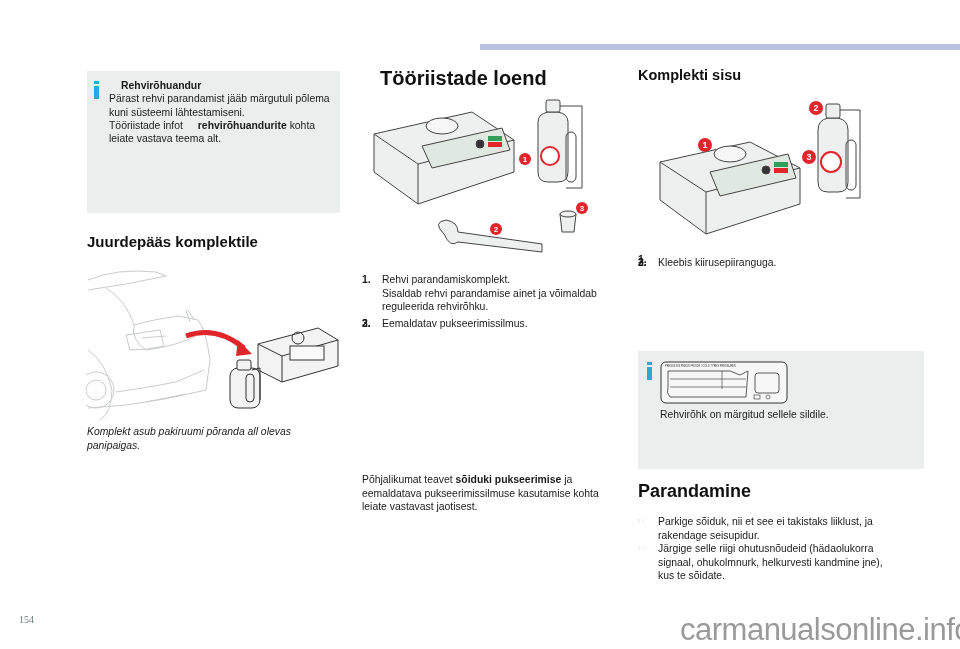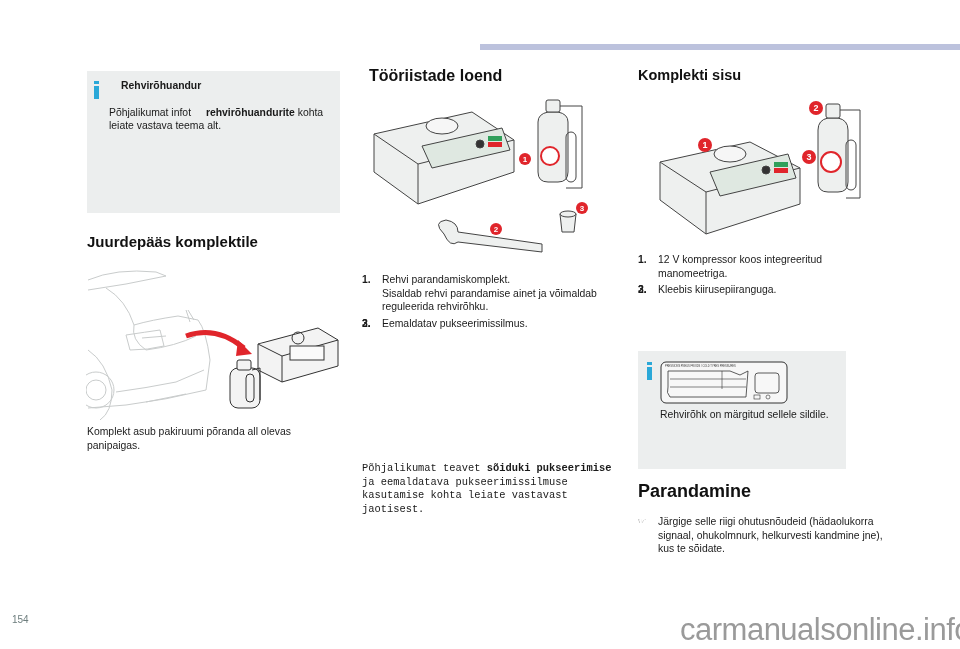--- a/index.html
+++ b/index.html
@@ -13,60 +13,60 @@
   .info-i { position: absolute; width: 5px; }
   .info-i .dot { position: absolute; left: 0; top: 0; width: 5px; height: 3px; background: #2aa8d8; }
   .info-i .bar { position: absolute; left: 0; top: 5px; width: 5px; height: 13px; background: #2aa8d8; }
 
   .box1 { left: 87px; top: 71px; width: 253px; height: 142px; }
   .box1 .info-i { left: 7px; top: 10px; }
   .box1 .text { position: absolute; left: 22px; top: 8px; width: 225px; font-size: 10.4px; line-height: 13.3px; }
   .box1 .text b { font-weight: bold; padding-left: 12px; }
 
   h2.sec { position: absolute; font-weight: bold; color: #111; }
-  .h-tools { left: 369px; top: 67px; font-size: 16px; }
+  .h-tools { left: 380px; top: 67px; font-size: 20px; }
   .h-kit { left: 638px; top: 67px; font-size: 14.5px; }
   .h-access { left: 87px; top: 233px; font-size: 15px; }
   .h-repair { left: 638px; top: 481px; font-size: 18px; }
 
   .illus { position: absolute; }
 
   .para { position: absolute; font-size: 10.4px; line-height: 13.5px; color: #1a1a1a; }
   .para b { font-weight: bold; }
 
   .numlist { position: absolute; font-size: 10.4px; line-height: 13.5px; }
   .numlist .item { position: relative; padding-left: 20px; margin-bottom: 3px; }
   .numlist .item .num { position: absolute; left: 0; top: 0; font-weight: bold; }
 
-  .box2 { left: 638px; top: 351px; width: 208px; height: 118px; }
+  .box2 { left: 638px; top: 351px; width: 286px; height: 118px; }
   .box2 .info-i { left: 9px; top: 11px; }
   .box2 .caption { position: absolute; left: 22px; top: 58px; font-size: 10.4px; }
 
   .bullets { position: absolute; left: 638px; top: 515px; width: 260px; font-size: 10.4px; line-height: 13.5px; }
   .bullets .item { position: relative; padding-left: 20px; }
   .bullets .item .glyph { position: absolute; left: 0; top: 0; font-size: 9px; color: #666; }
 
-  .page-num { position: absolute; left: 12px; top: 614px; font-size: 10px; color: #6d7d7d; }
+  .page-num { position: absolute; left: 19px; top: 614px; font-size: 10px; color: #6d7d7d; font-family: Liberation Serif, serif; }
   .watermark { position: absolute; left: 680px; top: 612px; font-size: 31px; color: #9a9a9a; letter-spacing: -0.5px; }
 </style>
 </head>
 <body>
 
 <div class="header-label">Rikke korral</div>
 <div class="header-rule"></div>
 
 <div class="info-box box1">
   <div class="info-i">
       <div class="dot"></div>
       <div class="bar"></div>
     </div>
   <div class="text">
     <b>Rehvirõhuandur</b><br>
-    <br>
-    <span>Põhjalikumat infot </span><b>rehvirõhuandurite</b><span> kohta leiate vastava teema alt.</span>
+    <span>Pärast rehvi parandamist jääb märgutuli põlema kuni süsteemi lähtestamiseni.</span><br>
+    <span>Tööriistade infot </span><b>rehvirõhuandurite</b><span> kohta leiate vastava teema alt.</span>
   </div>
 </div>
 
 <h2 class="sec h-access">Juurdepääs komplektile</h2>
 
 <svg class="illus" style="left:86px;top:270px" width="260" height="150" viewBox="0 0 260 150">
   <g fill="none" stroke="#c9cccc" stroke-width="1">
     <path d="M2 10 Q30 -2 70 2 L80 6 Q60 10 40 14 L2 20"></path>
     <path d="M20 18 Q40 30 48 55 Q65 50 92 46 L112 50 Q120 60 124 90 L120 120 Q80 130 40 135 L2 138"></path>
     <path d="M48 55 Q45 70 60 80 Q90 76 110 66"></path>
@@ -86,21 +86,21 @@
     <path d="M172 74 L196 86 L252 70 M196 86 L196 112"></path>
     <circle cx="212" cy="68" r="6" fill="none"></circle>
     <rect x="204" y="76" width="34" height="14" fill="#fafafa"></rect>
     <rect x="144" y="98" width="30" height="40" rx="8"></rect>
     <rect x="151" y="90" width="14" height="10" rx="2"></rect>
     <path d="M166 100 L174 98 L174 130" fill="none"></path>
     <rect x="160" y="104" width="8" height="28" rx="4" fill="none"></rect>
   </g>
 </svg>
 
-<div class="para" style="left:87px;top:425px;width:245px;">Komplekt asub pakiruumi põranda all olevas panipaigas.</div>
+<div class="para" style="left:87px;top:425px;width:245px;font-style:italic;">Komplekt asub pakiruumi põranda all olevas panipaigas.</div>
 
 <h2 class="sec h-tools">Tööriistade loend</h2>
 
 <svg class="illus" style="left:362px;top:92px" width="240" height="170" viewBox="0 0 240 170">
   <g stroke="#444" stroke-width="1" fill="#eef0ef">
     <path d="M12 42 L110 20 L152 48 L152 80 L56 112 L12 80 Z"></path>
     <path d="M12 42 L56 72 L152 48 M56 72 L56 112"></path>
     <ellipse cx="80" cy="34" rx="16" ry="8" fill="#f6f6f6"></ellipse>
     <path d="M60 54 L140 36 L148 58 L70 76 Z" fill="#dfe8e1"></path>
     <rect x="126" y="44" width="14" height="5" fill="#2fa05a" stroke="none"></rect>
@@ -127,21 +127,21 @@
   </g>
 </svg>
 
 <div class="numlist" style="left:362px;top:273px;width:245px;">
   <div class="item"><span class="num">1.</span><span class="t" style="white-space:pre-line">Rehvi parandamiskomplekt.
 Sisaldab rehvi parandamise ainet ja võimaldab reguleerida rehvirõhku.</span></div>
   <div class="item"><span class="num">2.</span></div>
   <div class="item"><span class="num">3.</span><span class="t">Eemaldatav pukseerimissilmus.</span></div>
 </div>
 
-<div class="para" style="left:362px;top:462px;width:250px;font-family:Liberation Mono, monospace;">
+<div class="para" style="left:362px;top:473px;width:250px;">
   <span>Põhjalikumat teavet </span><b>sõiduki pukseerimise</b><span> ja eemaldatava pukseerimissilmuse kasutamise kohta leiate vastavast jaotisest.</span>
 </div>
 
 <h2 class="sec h-kit">Komplekti sisu</h2>
 
 <svg class="illus" style="left:650px;top:92px" width="230" height="160" viewBox="0 0 230 160">
   <g stroke="#444" stroke-width="1" fill="#eef0ef">
     <path d="M10 70 L100 50 L150 76 L150 112 L56 142 L10 108 Z"></path>
     <path d="M10 70 L56 100 L150 76 M56 100 L56 142"></path>
     <ellipse cx="80" cy="62" rx="16" ry="8" fill="#f6f6f6"></ellipse>
@@ -161,21 +161,21 @@
     <circle cx="159" cy="65" r="7"></circle>
   </g>
   <g fill="#fff" font-family="Liberation Sans, sans-serif" font-size="9" font-weight="bold" text-anchor="middle">
     <text x="55" y="56">1</text>
     <text x="166" y="19">2</text>
     <text x="159" y="68">3</text>
   </g>
 </svg>
 
 <div class="numlist" style="left:638px;top:253px;width:240px;">
-  <div class="item"><span class="num">1.</span><span>12 V kompressor koos integreeritud manomeetriga.</span></div>
+  <div class="item"><span class="num">1.</span></div>
   <div class="item"><span class="num">2.</span></div>
   <div class="item"><span class="num">3.</span><span>Kleebis kiirusepiiranguga.</span></div>
 </div>
 
 <div class="info-box box2">
   <div class="info-i">
       <div class="dot"></div>
       <div class="bar"></div>
     </div>
   <svg style="position:absolute;left:22px;top:10px" width="128" height="43" viewBox="0 0 128 43">
@@ -188,18 +188,18 @@
     <rect x="95" y="12" width="24" height="20" rx="3" fill="none" stroke="#333" stroke-width="0.8"></rect>
     <rect x="94" y="34" width="6" height="4" fill="none" stroke="#333" stroke-width="0.6"></rect>
     <circle cx="108" cy="36" r="2" fill="none" stroke="#333" stroke-width="0.6"></circle>
   </svg>
   <div class="caption">Rehvirõhk on märgitud sellele sildile.</div>
 </div>
 
 <h2 class="sec h-repair">Parandamine</h2>
 
 <div class="bullets">
-  <div class="item"><span class="glyph">☞</span></div>
+  <div class="item"><span class="glyph">☞</span><span>Parkige sõiduk, nii et see ei takistaks liiklust, ja rakendage seisupidur.</span></div>
   <div class="item"><span class="glyph">☞</span><span>Järgige selle riigi ohutusnõudeid (hädaolukorra signaal, ohukolmnurk, helkurvesti kandmine jne), kus te sõidate.</span></div>
 </div>
 
 <div class="page-num">154</div>
 <div class="watermark">carmanualsonline.info</div>
 
 </body></html>

